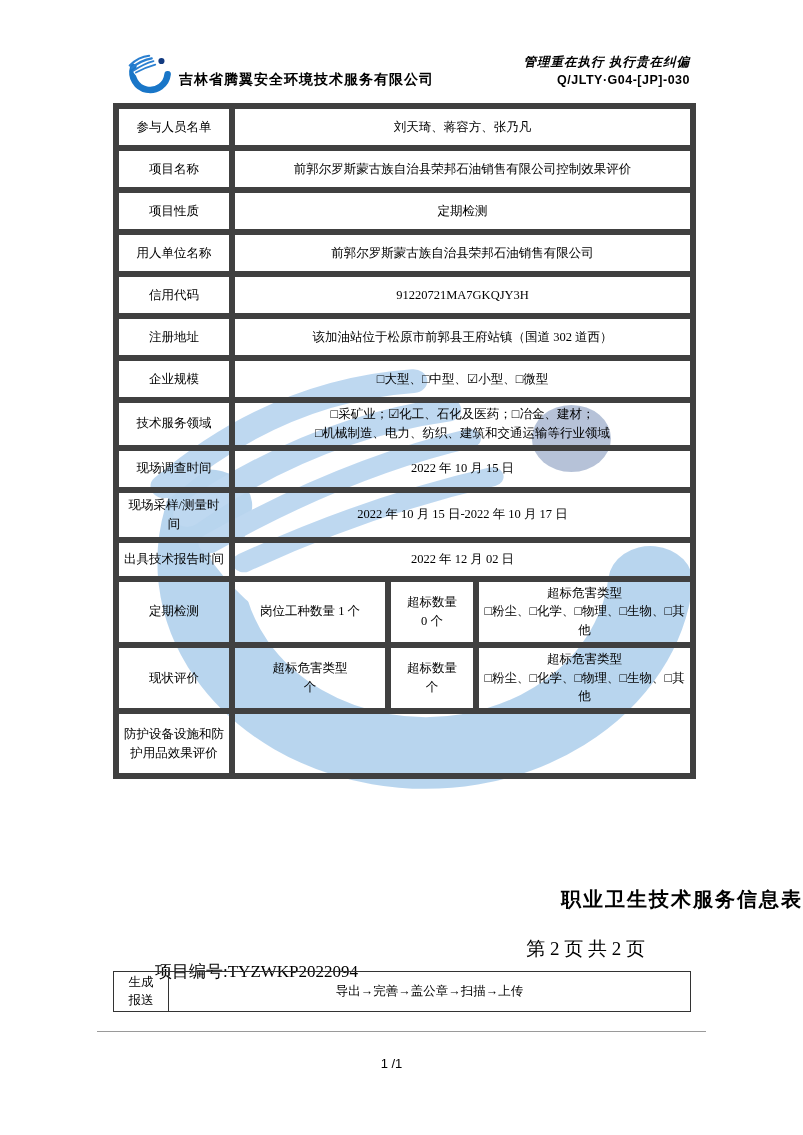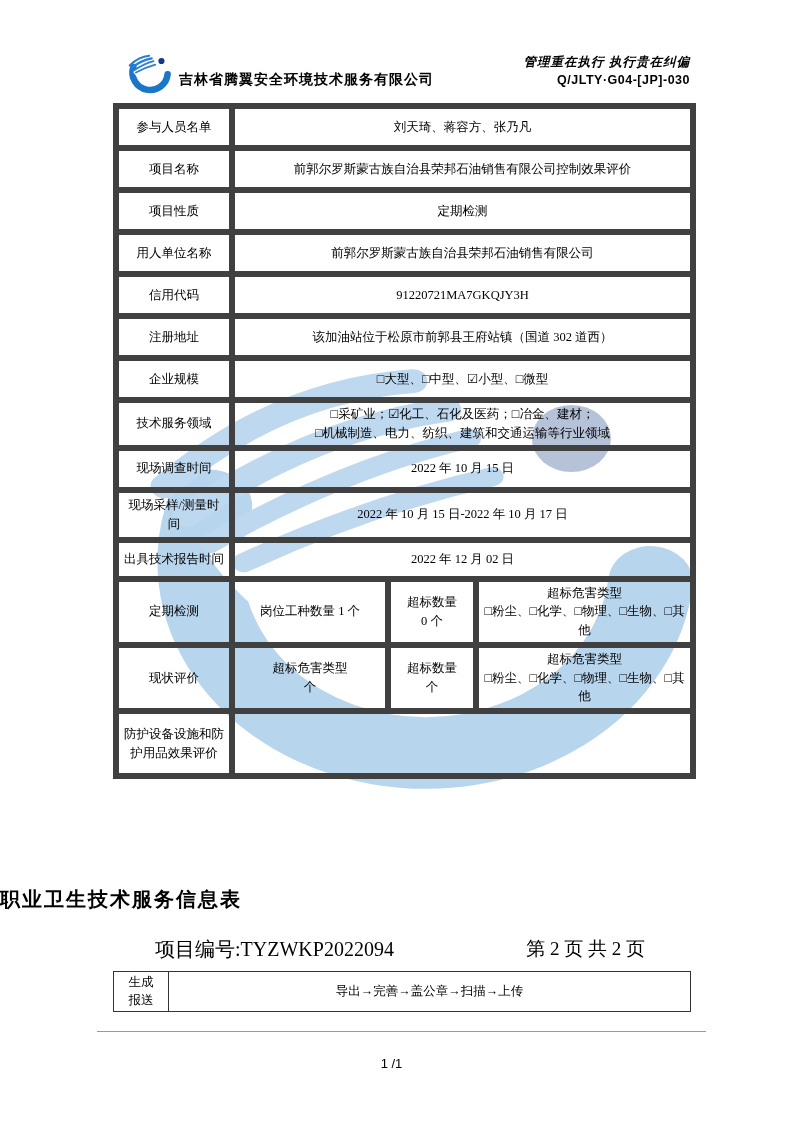--- a/index.html
+++ b/index.html
@@ -33,25 +33,25 @@
     border-collapse:collapse; table-layout:fixed; background:transparent;
   }
   .info-table td {
     border:6px solid #404040; text-align:center; vertical-align:middle;
     font-size:12.5px; line-height:1.5; padding:2px 5px; background:transparent;
   }
   .h42{height:42px} .h45{height:45px} .h43{height:50px}
   .h39{height:39px} .h61{height:61px} .h60{height:60px} .h65{height:65px}
   
   .form-title {
-    position:absolute; left:0; right:0; top:886px; text-align:left; z-index:1;
+    position:absolute; left:0; right:0; top:886px; text-align:right; z-index:1;
     font-family:"Liberation Sans","DejaVu Sans",sans-serif;
     font-weight:bold; font-size:20px; letter-spacing:2px;
   }
-  .project-line { position:absolute; left:155px; top:936px; font-size:20px; z-index:1; }
+  .project-line { position:absolute; left:155px; top:960px; font-size:17px; z-index:1; }
   .page-info    { position:absolute; right:158px; top:936px; font-size:19px; z-index:1; }
   .submit-table {
     position:absolute; left:113px; top:971px; width:577px; z-index:1;
     border-collapse:collapse; table-layout:fixed;
   }
   .submit-table td {
     border:1px solid #333; text-align:center; vertical-align:middle;
     font-size:12.5px; line-height:1.4; padding:2px 4px; height:40px;
   }
   

